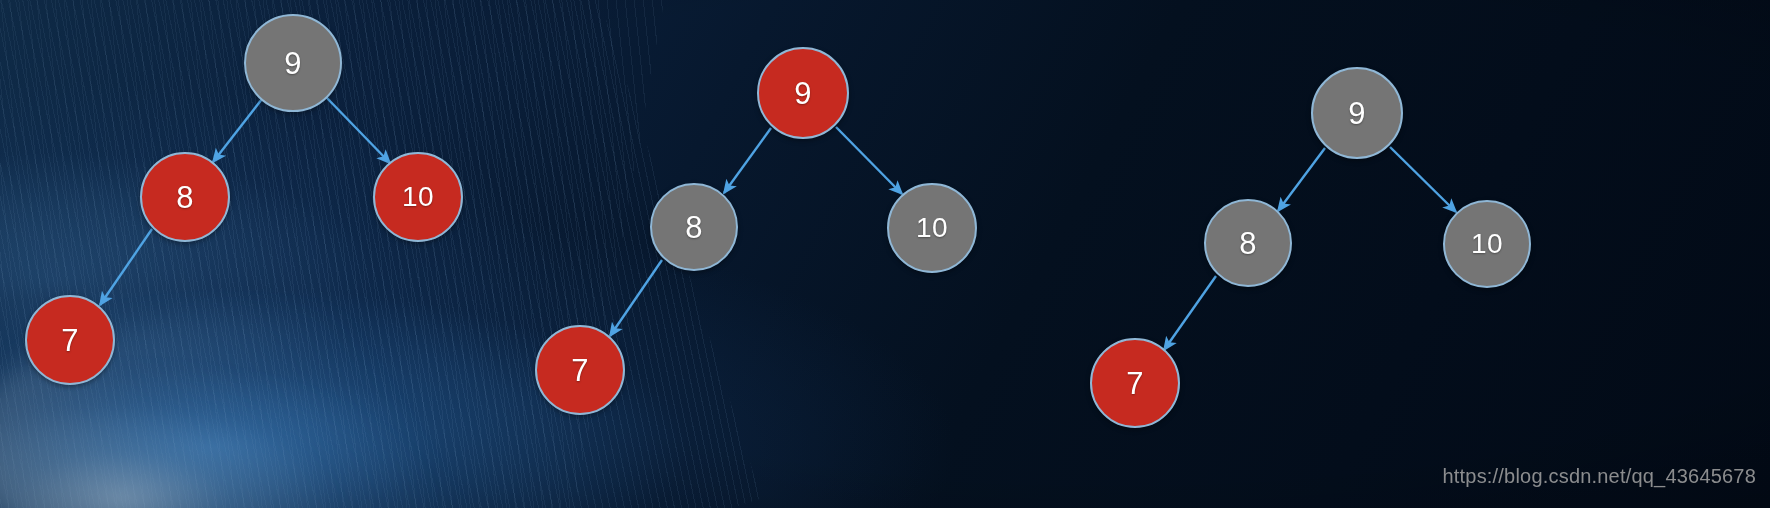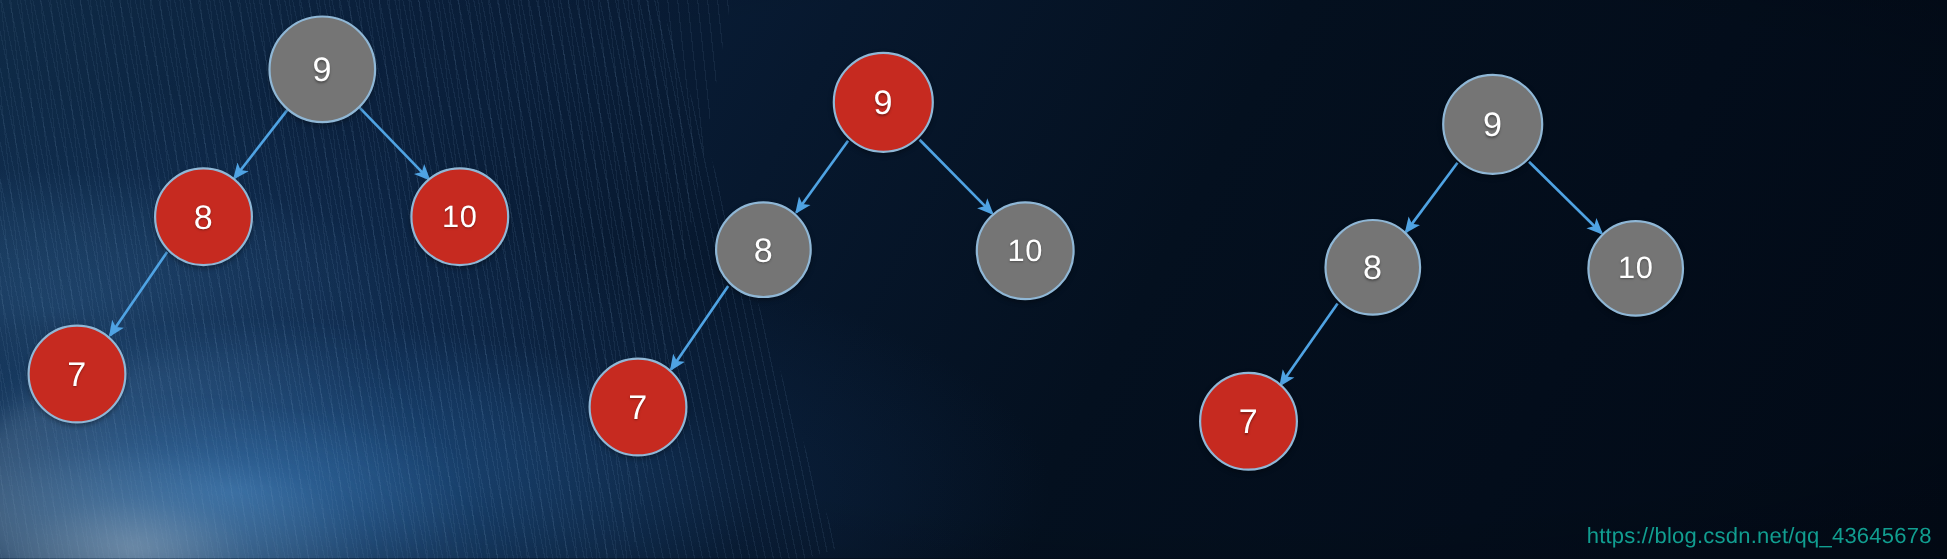--- a/index.html
+++ b/index.html
@@ -96,22 +96,22 @@
     box-shadow: 0 2px 5px rgba(0,0,0,.35);
     user-select: none;
   }
   .node.red  { background: #c62a20; }
   .node.gray { background: #757575; }
   .node .lbl { line-height: 1; }
 
   .watermark {
     position: absolute;
     right: 14px;
-    bottom: 8px;
-    color: #14b8a6;
+    bottom: 20px;
+    color: #a3a3a3;
     opacity: .85;
     font-size: 20px;
     font-family: "Liberation Sans", sans-serif;
     letter-spacing: .2px;
     white-space: nowrap;
   }
 </style>
 </head>
 <body>
 

